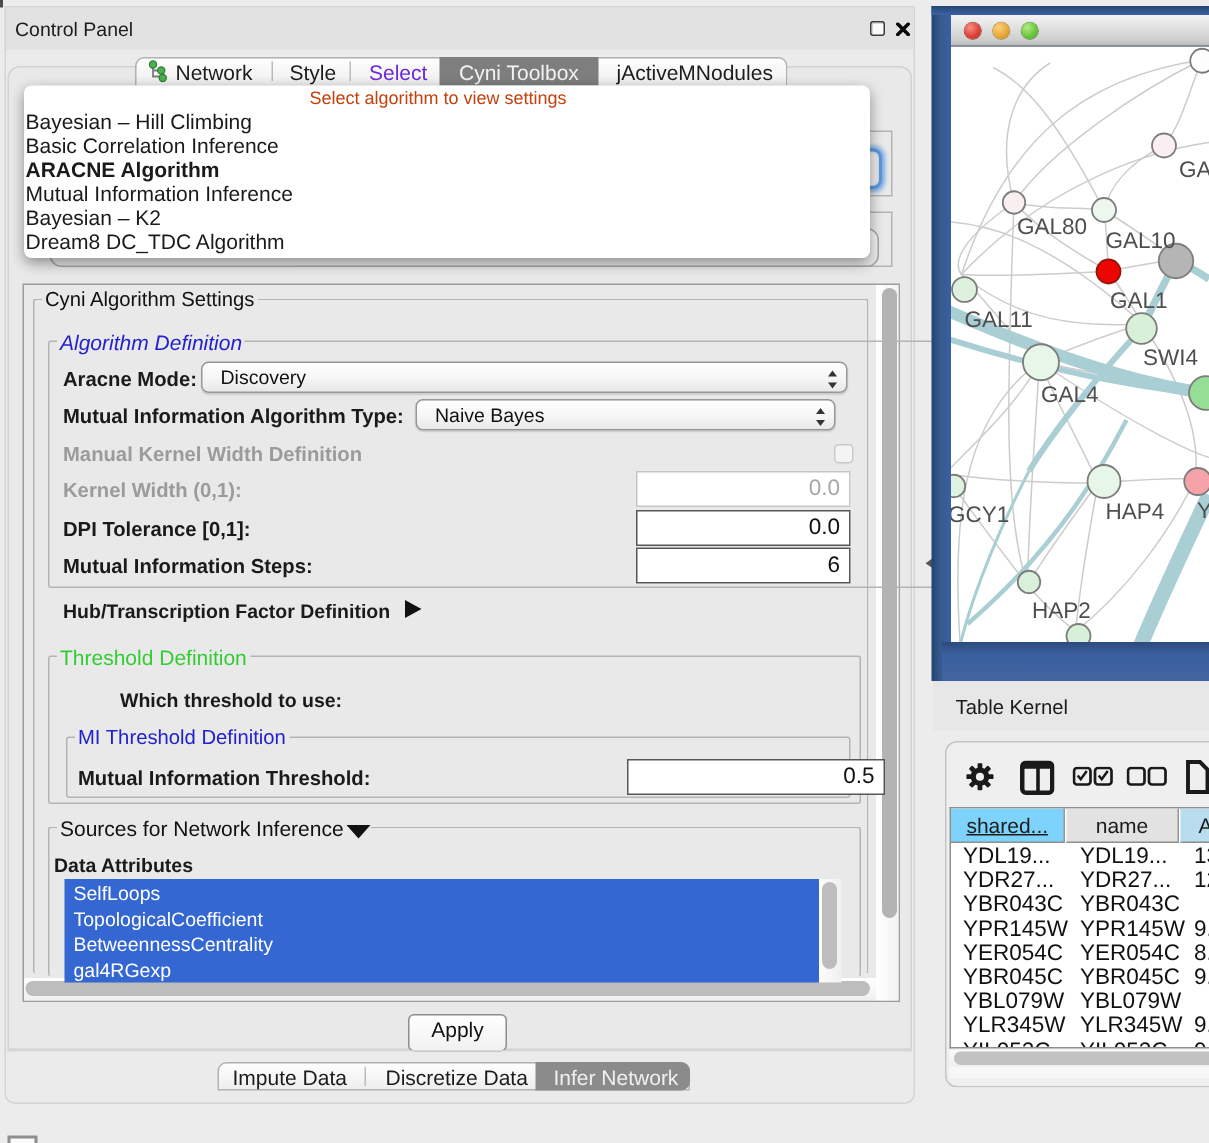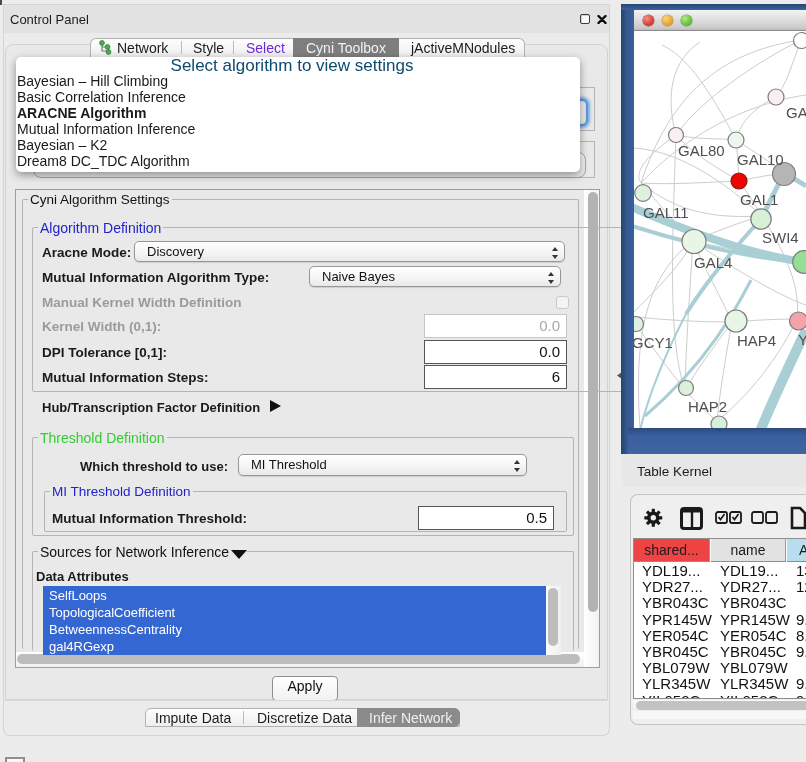--- a/index.html
+++ b/index.html
@@ -76,35 +76,35 @@
 
   <div class="abs" style="left:16px; top:652px; width:568px; height:15px;
       background:linear-gradient(#ffffff,#f0f0f0);"></div>
   <div class="abs" style="left:17px; top:654px; width:563px; height:10px;
       background:#bdbdbd; border-radius:5px;"></div>
 
   <div class="gbox" style="left:22px; top:199px; width:557px; height:450px; border-bottom:none;">
     <div class="leg" style="font-size:13.5px;">Cyni Algorithm Settings</div>
   </div>
 
-  <div class="gbox" style="left:32px; top:227px; width:626px; height:165px;">
+  <div class="gbox" style="left:32px; top:227px; width:626px; height:165px;font-style:italic;">
     <div class="leg" style="color:#2222cc;">Algorithm Definition</div>
   </div>
 
   <div class="abs blab" style="left:42px; top:245px;">Aracne Mode:</div>
   <div class="combo" style="left:134px; top:241px; width:431px; height:21px;">
     <div class="ctext">Discovery</div>
     <div class="steppers">
         <div class="up"></div>
         <div class="dn"></div>
       </div>
   </div>
 
   <div class="abs blab" style="left:42px; top:270px;">Mutual Information Algorithm Type:</div>
-  <div class="combo" style="left:277px; top:266px; width:252px; height:21px;margin-left:32px;">
+  <div class="combo" style="left:277px; top:266px; width:280px; height:21px;">
     <div class="ctext">Naive Bayes</div>
     <div class="steppers">
         <div class="up"></div>
         <div class="dn"></div>
       </div>
   </div>
 
   <div class="abs blab gray" style="left:42px; top:295px;">Manual Kernel Width Definition</div>
   <div class="abs" style="left:556px; top:296px; width:13px; height:13px;
       border:1px solid #c9c9c9; border-radius:3px; background:#f4f4f4;"></div>
@@ -124,33 +124,26 @@
   <div class="abs blab" style="left:42px; top:400px; font-size:13px;">Hub/Transcription Factor Definition</div>
   <div class="abs" style="left:270px; top:400px; width:0; height:0;
       border-top:6.5px solid transparent; border-bottom:6.5px solid transparent;
       border-left:11px solid #111;"></div>
 
   <div class="gbox" style="left:32px; top:437px; width:542px; height:99px;">
     <div class="leg" style="color:#33cc33;">Threshold Definition</div>
   </div>
 
   <div class="abs blab" style="left:80px; top:459px; font-size:13px;">Which threshold to use:</div>
-  <div class="combo" style="left:238px; top:454px; width:289px; height:22px;">
-    <div class="ctext">MI Threshold</div>
-    <div class="steppers">
-        <div class="up"></div>
-        <div class="dn"></div>
-      </div>
-  </div>
 
   <div class="gbox" style="left:44px; top:491px; width:523px; height:41px;">
     <div class="leg" style="color:#2222cc; font-size:13.5px;">MI Threshold Definition</div>
   </div>
   <div class="abs blab" style="left:52px; top:511px;">Mutual Information Threshold:</div>
-  <div class="field" style="left:418px; top:506px; width:136px; height:24px;
+  <div class="field" style="left:418px; top:506px; width:172px; height:24px;
       border:1px solid #565656; line-height:22px; font-size:15px;">0.5</div>
 
   <div class="gbox" style="left:32px; top:551px; width:542px; height:100px; border-bottom:none;">
     <div class="leg">Sources for Network Inference&nbsp;&nbsp;&nbsp;&nbsp;</div>
   </div>
   <div class="abs" style="left:231px; top:550px; width:0; height:0;
       border-left:8.5px solid transparent; border-right:8.5px solid transparent;
       border-top:9px solid #111;"></div>
 
   <div class="abs blab" style="left:36px; top:569px; font-size:13px;">Data Attributes</div>
@@ -191,21 +184,21 @@
       border:1px solid #b4b4b4;"></div>
   <div class="abs" style="left:567px; top:99px; width:21px; height:27px;
       border:2.5px solid #5b96d8; border-radius:6px; background:#ececec;
       box-shadow:0 0 3px 1.5px rgba(74,144,226,0.7), inset 0 0 2px rgba(74,144,226,0.45);"></div>
   <div class="abs" style="left:33px; top:152px; width:553px; height:26px;
       border:1px solid #a6a6a6; border-radius:8px;
       background:linear-gradient(#f8f8f8,#e7e7e7);"></div>
 
   <div class="abs" style="left:16px; top:57px; width:564px; height:115px; background:#ffffff;
       border-radius:5px; box-shadow:0 3px 9px rgba(0,0,0,0.4); font-size:14px;">
-    <div style="height:16px; line-height:17px; text-align:center; color:#0c4a6e; font-size:17px; padding-right:12px;">Select algorithm to view settings</div>
+    <div style="height:16px; line-height:17px; text-align:center; color:#c2410c; font-size:12px; padding-right:12px;">Select algorithm to view settings</div>
     <div style="line-height:16px; color:#1a1a1a; padding-left:1px;">
       Bayesian – Hill Climbing<br>
       Basic Correlation Inference<br>
       <b>ARACNE Algorithm</b><br>
       Mutual Information Inference<br>
       Bayesian – K2<br>
       Dream8 DC_TDC Algorithm
     </div>
   </div>
 
@@ -348,23 +341,23 @@
   <svg class="abs" style="left:751px; top:511px;" width="27" height="13" viewBox="0 0 27 13">
     <rect x="1" y="1" width="11" height="11" rx="2" fill="none" stroke="#1a1a1a" stroke-width="1.8"></rect>
     <rect x="15" y="1" width="11" height="11" rx="2" fill="none" stroke="#1a1a1a" stroke-width="1.8"></rect>
   </svg>
   <svg class="abs" style="left:790px; top:506px;" width="16" height="24" viewBox="0 0 16 24">
     <path d="M2 2 L10 2 L15 7 L15 22 L2 22 Z" fill="none" stroke="#1a1a1a" stroke-width="2.6"></path>
   </svg>
 
   <div class="abs" style="left:633px; top:538px; width:173px; height:161px;
       background:#ffffff; border:1px solid #8e8e8e; border-right:none; overflow:hidden;">
-    <div style="position:absolute; left:0; top:0; width:76px; height:23px; background:#ef4444;
+    <div style="position:absolute; left:0; top:0; width:76px; height:23px; background:#7dd3fc;
         border-right:1px solid #979797; border-bottom:1px solid #8e8e8e;
-        text-align:center; font-size:14px; color:#1c1c1c; line-height:23px;">shared...</div>
+        text-align:center; font-size:14px; color:#1c1c1c; line-height:23px;text-decoration:underline;">shared...</div>
     <div style="position:absolute; left:77px; top:0; width:75px; height:23px; background:#e2e2e2;
         border-right:1px solid #979797; border-bottom:1px solid #8e8e8e;
         text-align:center; font-size:14px; color:#1c1c1c; line-height:23px;">name</div>
     <div style="position:absolute; left:153px; top:0; width:21px; height:23px; background:#b8ddee;
         border-bottom:1px solid #8e8e8e; font-size:14px; color:#1c1c1c; line-height:23px;
         padding-left:12px; overflow:hidden;">A</div>
     <div id="rows" style="position:absolute; left:0; top:24px; width:200px;
         font-size:15px; color:#111; line-height:16.2px; white-space:pre;"><span style="position:absolute;left:8px;">YDL19...
 YDR27...
 YBR043C

